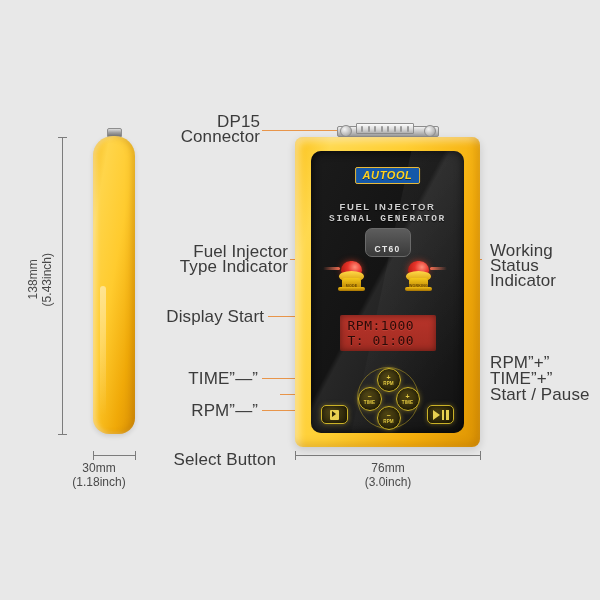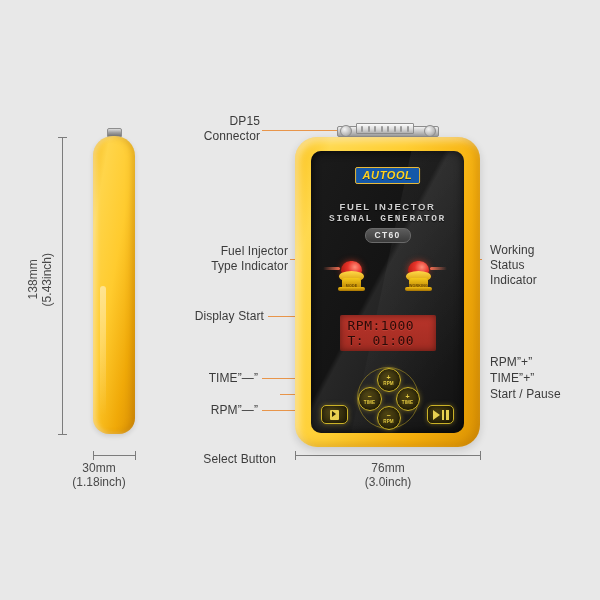--- a/index.html
+++ b/index.html
@@ -13,21 +13,21 @@
     height: 600px;
     background: #e8e8e8;
     overflow: hidden;
     font-family: "Liberation Sans", sans-serif;
     -webkit-font-smoothing: antialiased;
   }
 
   
   .anno {
     position: absolute;
-    font-size: 12px;
+    font-size: 17px;
     line-height: 15px;
     color: #3b3b3b;
     letter-spacing: .1px;
     white-space: pre-line;
   }
   .anno.right { text-align: left; }
   .anno.left  { text-align: right; }
 
   
   .leader {
@@ -92,21 +92,21 @@
     border: 1px solid #8e8e8e;
     box-sizing: border-box;
   }
 
   
   #front-view {
     position: absolute;
     left: 295px; top: 137px;
     width: 185px; height: 310px;
     background: linear-gradient(105deg,#fbc21a 0%,#ffd94f 14%,#ffce32 42%,#f5ae0c 74%,#dd9403 100%);
-    border-radius: 22px;
+    border-radius: 8px;
     box-shadow: inset -4px -3px 8px rgba(150,90,0,.28),
                 inset 4px 4px 7px rgba(255,255,255,.45),
                 0 3px 8px rgba(0,0,0,.14);
   }
   #screen-panel {
     position: absolute;
     left: 16px; top: 14px;
     right: 16px; bottom: 14px;
     border-radius: 10px;
     background:
@@ -198,21 +198,21 @@
   }
   #title-line1 { top: 50px; }
   #title-line2 { top: 62px; font-family: Liberation Mono, monospace; }
   #model-badge {
     position: absolute;
     left: 50%;
     transform: translateX(-50%);
     top: 77px;
     background: linear-gradient(to bottom,#5d5d5d,#3a3a3a);
     border-radius: 7px;
-    padding: 1px 9px 2px;
+    padding: 15px 9px 2px;
     font-size: 8.5px;
     font-weight: bold;
     letter-spacing: 1.3px;
     color: #e9e9e9;
     border: .5px solid #6a6a6a;
   }
 
   
   .lamp {
     position: absolute;

